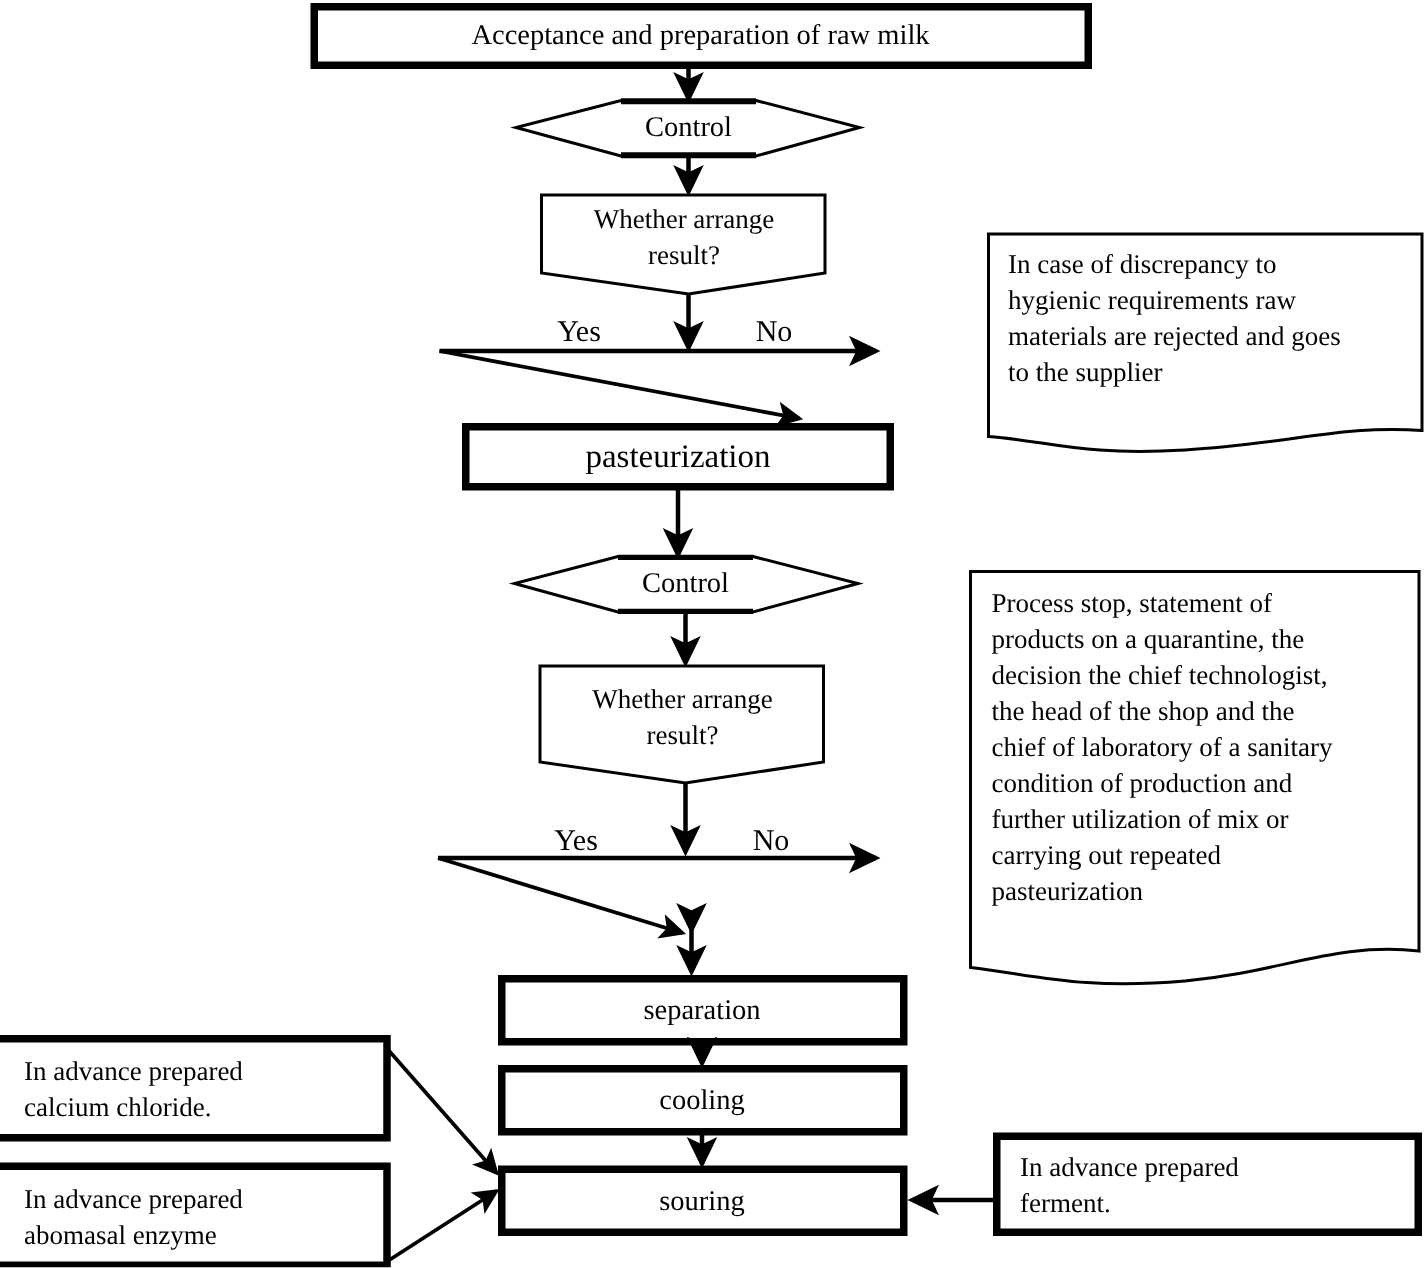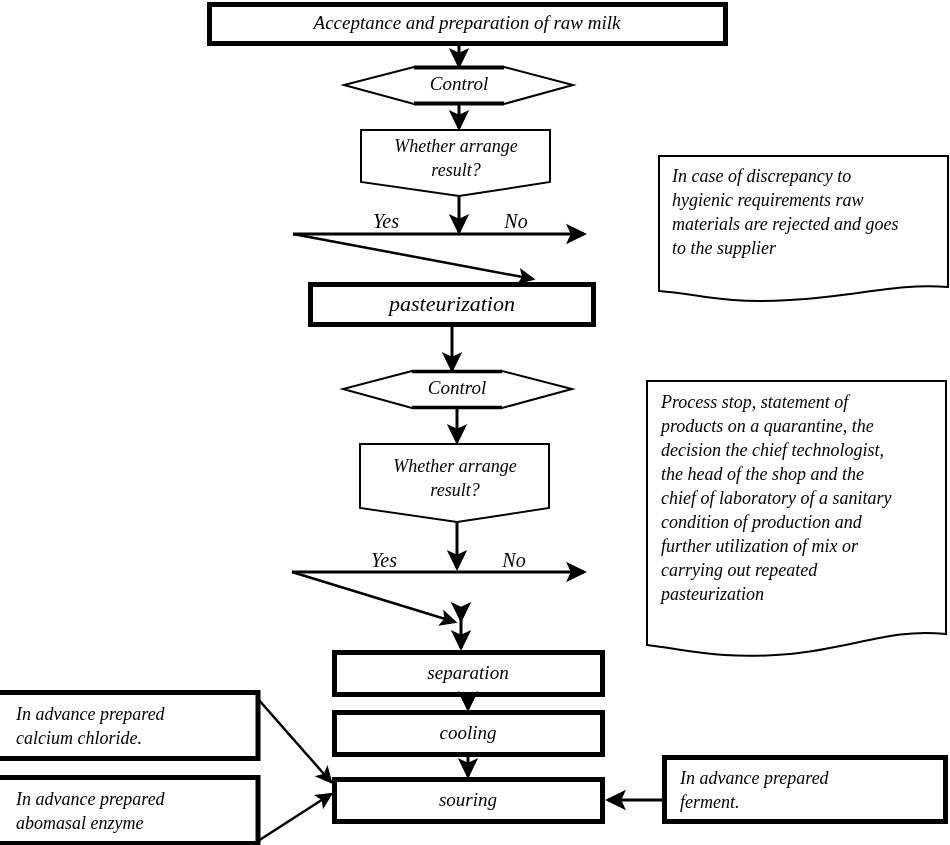--- a/index.html
+++ b/index.html
@@ -7,21 +7,20 @@
     padding: 0;
     background: #ffffff;
   }
   #page {
     position: relative;
     width: 950px;
     height: 845px;
     background: #ffffff;
     overflow: hidden;
     font-family: "Liberation Serif", "DejaVu Serif", serif;
-    font-style: italic;
   }
   svg.flow {
     position: absolute;
     left: 0;
     top: 0;
     width: 950px;
     height: 845px;
   }
   .stroke-thick { stroke: #000000; stroke-width: 5; fill: #ffffff; }
   .stroke-thin  { stroke: #000000; stroke-width: 2; fill: #ffffff; }

